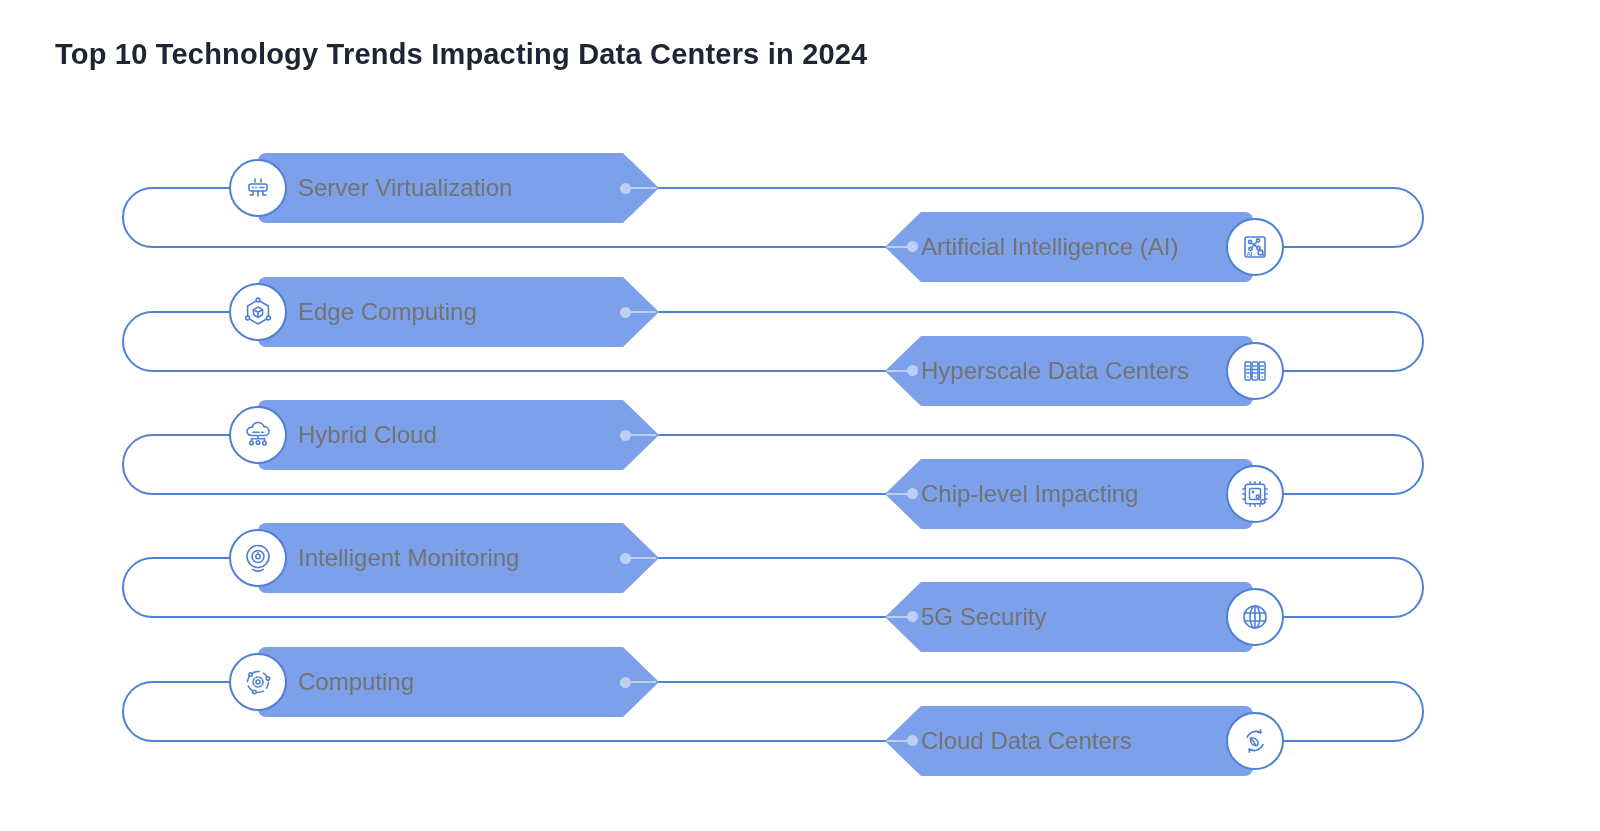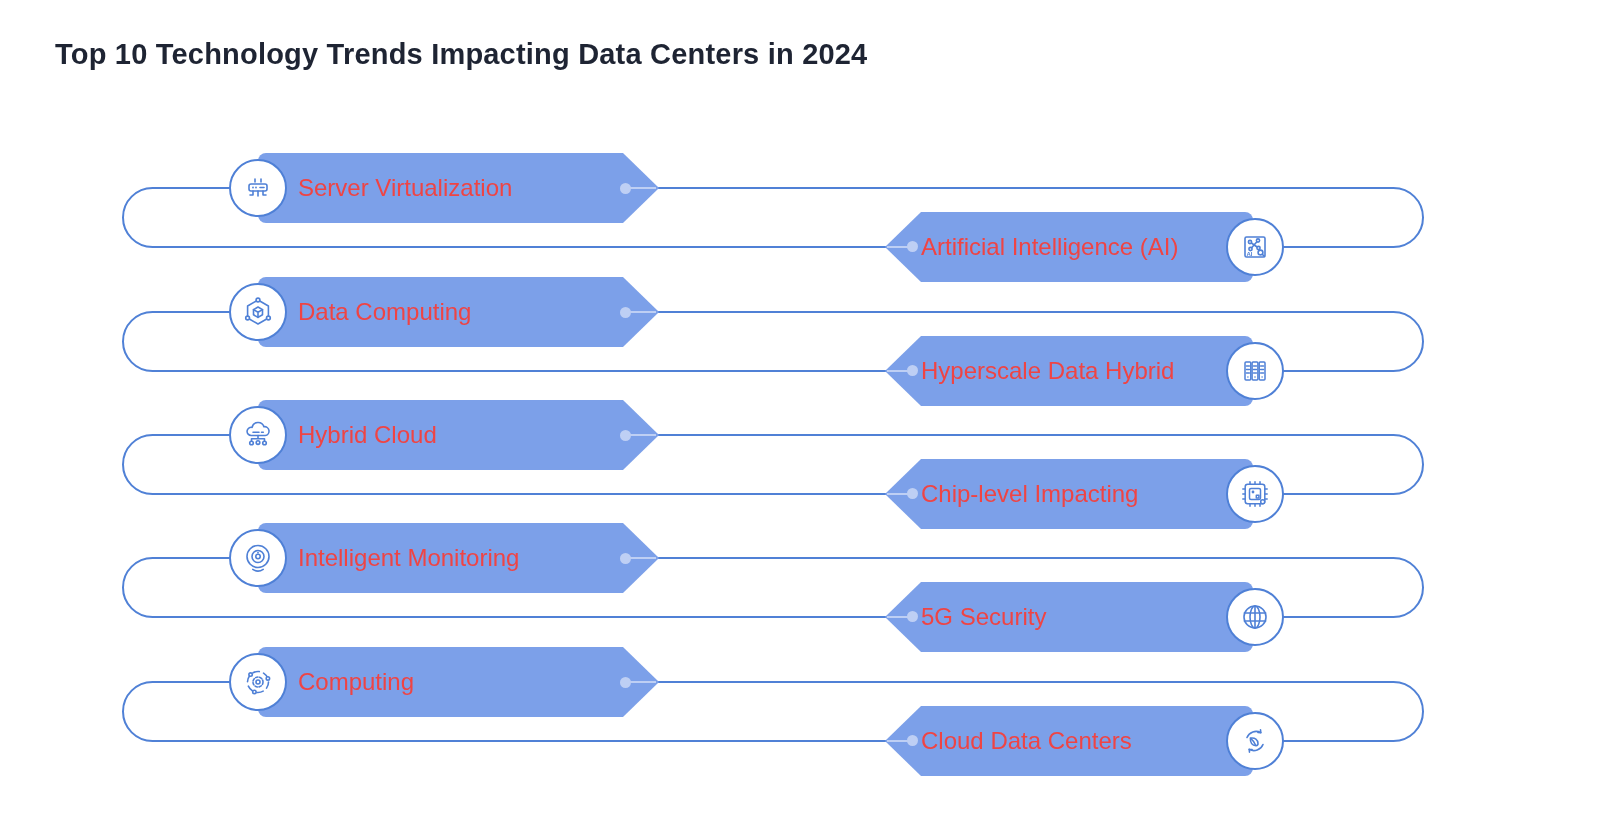--- a/index.html
+++ b/index.html
@@ -20,21 +20,21 @@
             border-left:36px solid #7ca0e9;}
   .tip.right{left:885px;top:24px;border-top:35px solid transparent;border-bottom:35px solid transparent;
              border-right:36px solid #7ca0e9;}
   
   .medal{position:absolute;width:58px;height:58px;border-radius:50%;background:#ffffff;
          border:2.5px solid #4f80d6;box-sizing:border-box;z-index:3;
          display:flex;align-items:center;justify-content:center;}
   .medal.left{left:229px;top:-29px;}
   .medal.right{left:1226px;top:30px;}
   
-  .label{position:absolute;height:70px;line-height:70px;color:#ef4444;font-size:24px;
+  .label{position:absolute;height:70px;line-height:70px;color:#737373;font-size:24px;
          font-weight:400;z-index:3;white-space:nowrap;}
   .label.left{left:298px;top:-35px;}
   .label.right{left:921px;top:24px;width:292px;text-align:left;}
   
   .dot{position:absolute;width:11px;height:11px;border-radius:50%;background:#becff4;z-index:4;}
   .dot.left{left:620px;top:-5px;}
   .dot.right{left:907px;top:53px;}
   .tipline{position:absolute;height:2px;background:#becff4;z-index:4;}
   .tipline.left{left:625px;top:-1px;width:31px;}
   .tipline.right{left:887px;top:58px;width:26px;}
@@ -92,40 +92,40 @@
     <div class="medal left">
       <svg class="ic" viewBox="0 0 36 36" width="36" height="36" fill="none" stroke="#4f80d6" stroke-width="1.6" stroke-linecap="round" stroke-linejoin="round">
         <path d="M18 6l10.4 6v12L18 30 7.6 24V12z"></path>
         <path d="M18 13l4.5 2.6v5.2L18 23.4l-4.5-2.6v-5.2z"></path>
         <path d="M13.5 15.6L18 18.2l4.5-2.6M18 18.2v5.2"></path>
         <circle cx="18" cy="6" r="1.9" fill="#ffffff"></circle>
         <circle cx="28.4" cy="24" r="1.9" fill="#ffffff"></circle>
         <circle cx="7.6" cy="24" r="1.9" fill="#ffffff"></circle>
       </svg>
     </div>
-    <div class="label left">Data Computing</div>
+    <div class="label left">Edge Computing</div>
     <div class="tipline left"></div>
     <div class="dot left"></div>
 
     <div class="banner right"></div>
     <div class="tip right"></div>
     <div class="medal right">
       <svg class="ic" viewBox="0 0 36 36" width="36" height="36" fill="none" stroke="#4f80d6" stroke-width="1.5" stroke-linecap="round" stroke-linejoin="round">
         <rect x="8" y="9" width="5.8" height="18" rx="1"></rect>
         <rect x="15.1" y="9" width="5.8" height="18" rx="1"></rect>
         <rect x="22.2" y="9" width="5.8" height="18" rx="1"></rect>
         <path d="M9.4 13h3M9.4 16.5h3M9.4 20h3"></path>
         <path d="M16.5 13h3M16.5 16.5h3M16.5 20h3"></path>
         <path d="M23.6 13h3M23.6 16.5h3M23.6 20h3"></path>
         <circle cx="10.9" cy="24" r="0.8" fill="#4f80d6" stroke="none"></circle>
         <circle cx="18" cy="24" r="0.8" fill="#4f80d6" stroke="none"></circle>
         <circle cx="25.1" cy="24" r="0.8" fill="#4f80d6" stroke="none"></circle>
       </svg>
     </div>
-    <div class="label right">Hyperscale Data Hybrid</div>
+    <div class="label right">Hyperscale Data Centers</div>
     <div class="tipline right"></div>
     <div class="dot right"></div>
   </div>
 
   <div class="pair" style="top:435px">
     <div class="track"></div>
     <div class="banner left"></div>
     <div class="tip left"></div>
     <div class="medal left">
       <svg class="ic" viewBox="0 0 36 36" width="36" height="36" fill="none" stroke="#4f80d6" stroke-width="1.6" stroke-linecap="round" stroke-linejoin="round">

